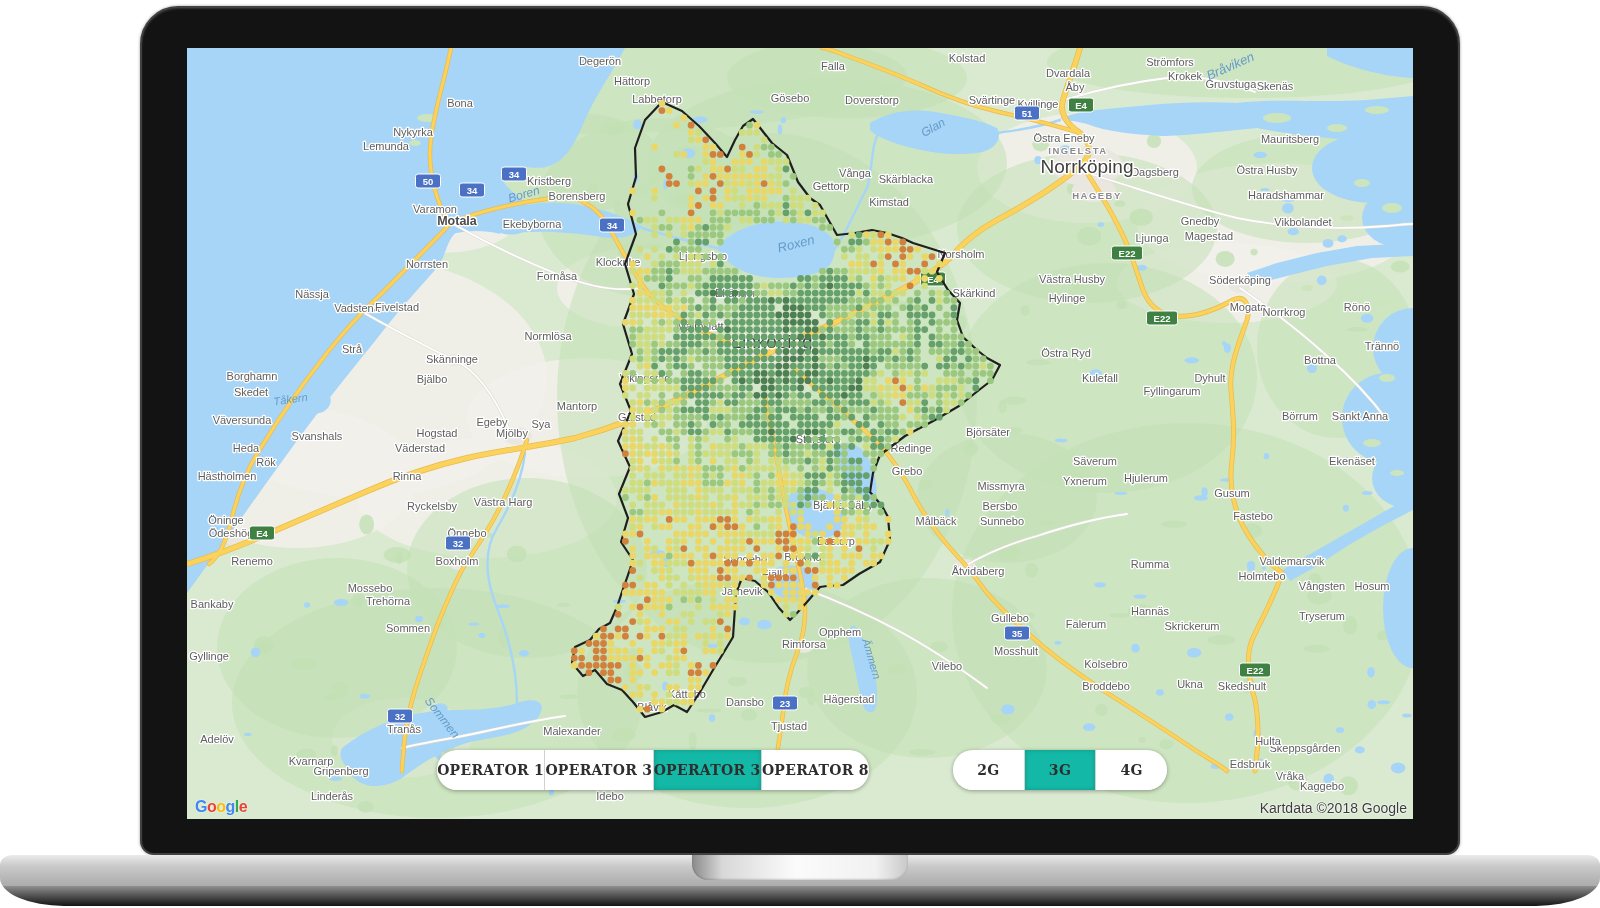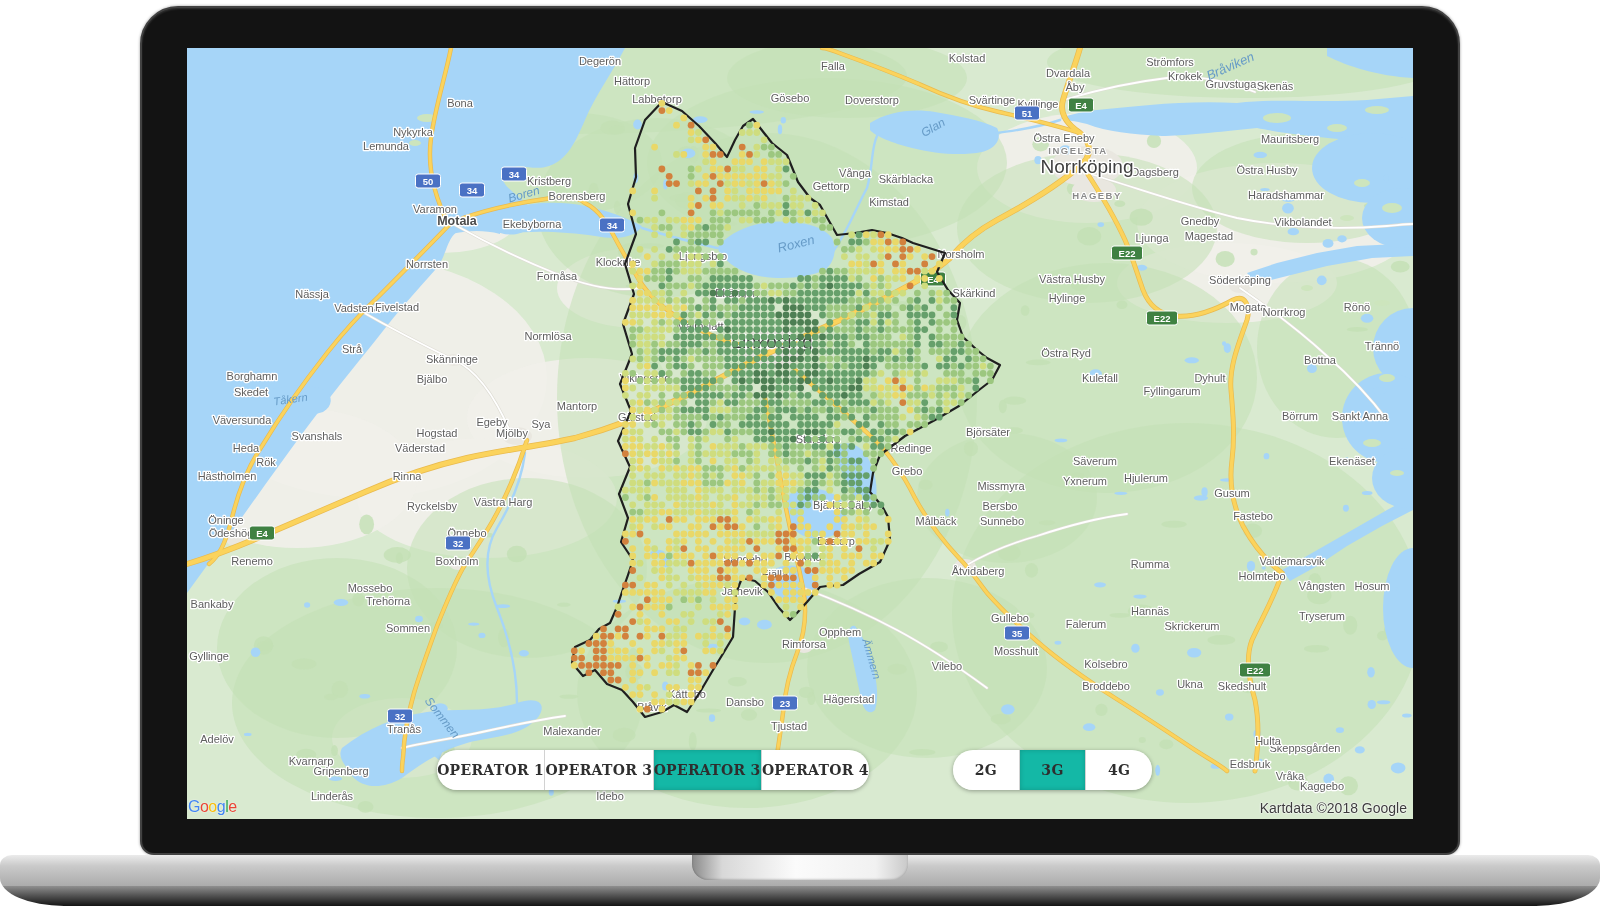--- a/index.html
+++ b/index.html
@@ -21,22 +21,22 @@
          box-shadow:inset 0 -1px 2px rgba(0,0,0,.18);}
   
   .btn-group{position:absolute;height:40px;display:flex;border-radius:20px;overflow:hidden;
              box-shadow:0 1px 4px rgba(0,0,0,.35);font-family:"DejaVu Serif",serif;
              font-weight:bold;font-size:14px;color:#2e2e2e;z-index:5;}
   .btn{flex:1;display:flex;align-items:center;justify-content:center;background:#ffffff;
        border-right:1px solid #d2d2d2;letter-spacing:.3px;white-space:nowrap;cursor:pointer;}
   .btn:last-child{border-right:none;}
   .btn.selected{background:#14b8a6;box-shadow:inset 0 0 5px rgba(0,0,0,.18);}
   #operator-group{left:250px;top:702px;width:432px;}
-  #tech-group{left:766px;top:702px;width:199px;}
-  .google-logo{position:absolute;left:1px;bottom:3px;font-size:16px;font-weight:normal;
+  #tech-group{left:766px;top:702px;width:214px;}
+  .google-logo{position:absolute;left:8px;bottom:3px;font-size:16px;font-weight:bold;
                letter-spacing:-.5px;z-index:5;text-shadow:0 0 2px rgba(255,255,255,.8);}
   .attribution{position:absolute;right:6px;bottom:3px;font-size:14px;color:#3c3c3c;z-index:5;
                text-shadow:0 0 2px #fff,0 0 2px #fff,0 0 1px #fff;}
   
   text{font-family:"Liberation Sans",sans-serif;}
   .t-town{font-size:11px;fill:#5e5e5e;stroke:#ffffff;stroke-width:2.6px;paint-order:stroke;
           stroke-linejoin:round;text-anchor:middle;}
   .t-md{font-size:12.5px;font-weight:bold;fill:#4c4c4c;stroke:#ffffff;stroke-width:2.8px;
         paint-order:stroke;stroke-linejoin:round;text-anchor:middle;}
   .t-lg{font-size:19px;fill:#404040;stroke:#ffffff;stroke-width:3.2px;paint-order:stroke;
@@ -2546,21 +2546,21 @@
         <circle cx="453.0000000000001" cy="661.1999999999996" r="3.4" fill="#e9d868"></circle>
         <circle cx="460.3000000000001" cy="661.1999999999996" r="3.4" fill="#d2813d"></circle>
         <circle cx="474.90000000000015" cy="661.1999999999996" r="3.4" fill="#e9d868"></circle>
       </g>
     </svg>
 
   <div class="btn-group" id="operator-group">
       <div class="btn">OPERATOR 1</div>
       <div class="btn">OPERATOR 3</div>
       <div class="btn selected">OPERATOR 3</div>
-      <div class="btn">OPERATOR 4</div>
+      <div class="btn">OPERATOR 8</div>
     </div>
   <div class="btn-group" id="tech-group">
       <div class="btn">2G</div>
       <div class="btn selected">3G</div>
       <div class="btn">4G</div>
     </div>
 
   <div class="google-logo" id="google-logo"><span style="color: rgb(66, 133, 244);">G</span><span style="color: rgb(234, 67, 53);">o</span><span style="color: rgb(251, 188, 5);">o</span><span style="color: rgb(66, 133, 244);">g</span><span style="color: rgb(52, 168, 83);">l</span><span style="color: rgb(234, 67, 53);">e</span></div>
   <div class="attribution">Kartdata ©2018 Google</div>
 </div>

